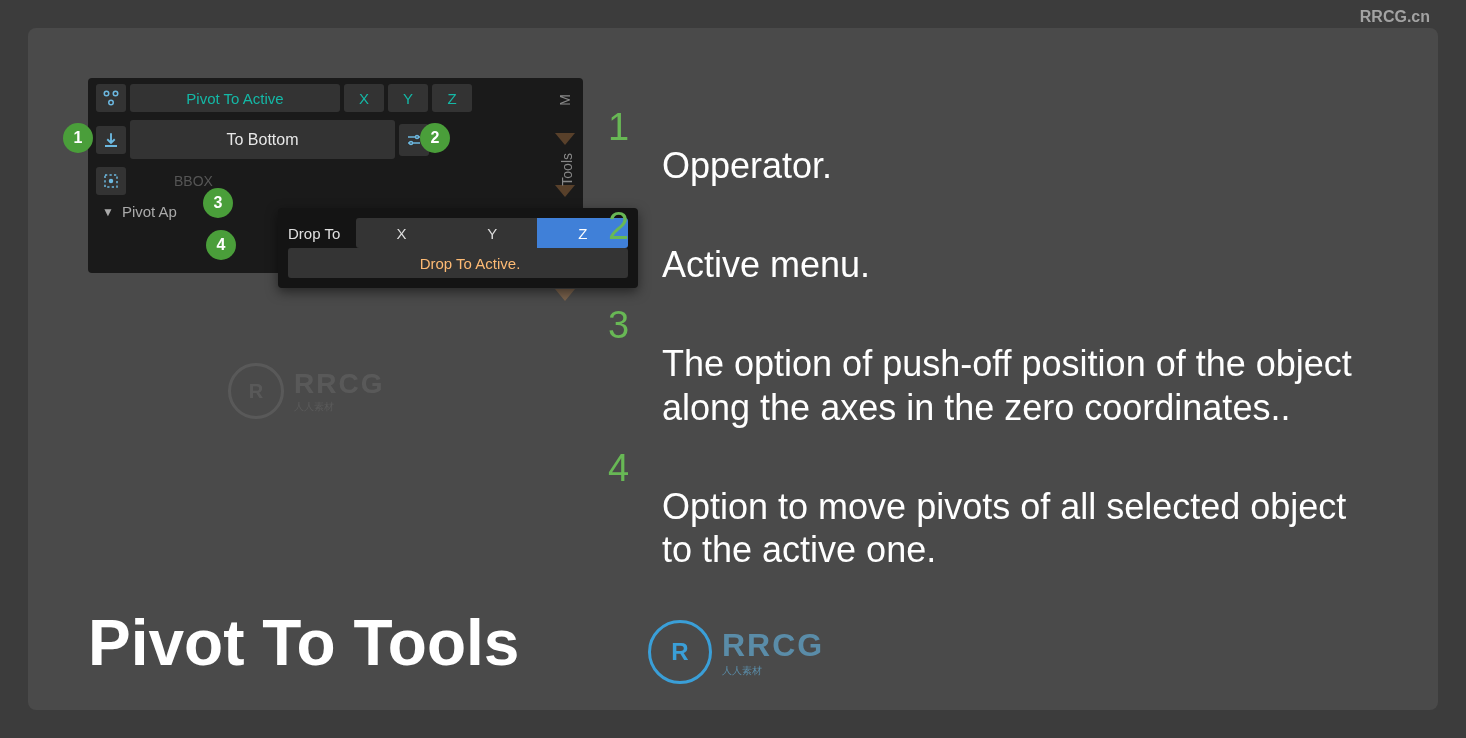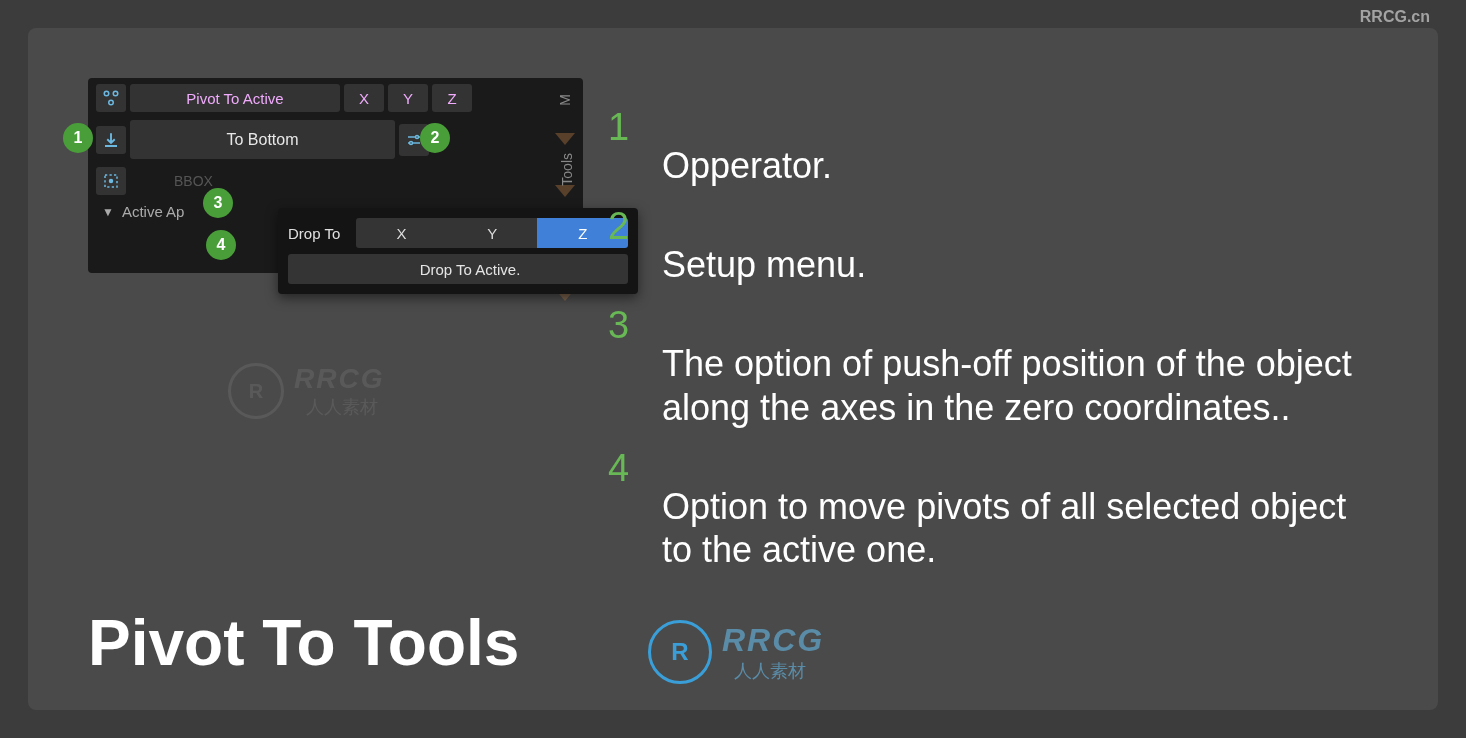--- a/index.html
+++ b/index.html
@@ -45,21 +45,21 @@
       display: flex;
       align-items: center;
       padding: 4px 8px;
       gap: 4px;
     }
     .ui-row-1 {
       padding-top: 6px;
     }
     .btn {
       background: #333;
-      color: #f0abfc;
+      color: #14b8a6;
       border: none;
       padding: 6px 10px;
       font-size: 15px;
       border-radius: 3px;
       display: flex;
       align-items: center;
       justify-content: center;
       height: 28px;
     }
     .btn-pivot-active {
@@ -121,21 +121,21 @@
       width: 360px;
       background: #141414;
       border-radius: 4px;
       padding: 10px;
       box-shadow: 0 4px 12px rgba(0,0,0,0.5);
     }
     .popup-row {
       display: flex;
       align-items: center;
       gap: 16px;
-      margin-bottom: 6px;
+      margin-bottom: 0;
     }
     .popup-label {
       color: #e0e0e0;
       font-size: 15px;
       flex-shrink: 0;
     }
     .axis-group {
       display: flex;
       flex: 1;
     }
@@ -157,21 +157,21 @@
       border-radius: 0 3px 3px 0;
     }
     .axis-btn.selected {
       background: #4080d8;
       color: #fff;
     }
     .popup-btn-wide {
       width: 100%;
       height: 30px;
       background: #343434;
-      color: #e5e5e5;
+      color: #fdba74;
       border: none;
       border-radius: 3px;
       font-size: 15px;
       padding-left: 24px;
     }
     .number-marker {
       position: absolute;
       width: 30px;
       height: 30px;
       border-radius: 50%;
@@ -257,26 +257,24 @@
     }
     .watermark-text {
       display: flex;
       flex-direction: column;
     }
     .watermark-text-main {
       color: #888;
       font-size: 28px;
       font-weight: bold;
       letter-spacing: 2px;
-      font-style: italic;
     }
     .watermark-text-sub {
       color: #888;
-      font-size: 18px;
-      margin-left: 12px;
+      font-size: 10px;
     }
     .watermark-bottom {
       position: absolute;
       left: 620px;
       bottom: 26px;
       display: flex;
       align-items: center;
       gap: 10px;
     }
     .watermark-bottom .watermark-logo {
@@ -367,21 +365,21 @@
         <svg viewBox="0 0 24 24" fill="none" stroke="#6cb8e0" stroke-width="2">
           <rect x="4" y="4" width="16" height="16" stroke-dasharray="3 3"></rect>
             <circle cx="12" cy="12" r="2" fill="#6cb8e0"></circle>
         </svg>
       </div>
       <span class="bbox-label">BBOX</span>
     </div>
 
     <div class="pivot-apply-row">
       <span class="caret">▼</span>
-      <span>Active Ap</span>
+      <span>Pivot Ap</span>
     </div>
 
     <span class="vertical-label v-m">M</span>
     <span class="vertical-label v-tools">Tools</span>
 
     <div class="popup">
       <div class="popup-row">
         <span class="popup-label">Drop To</span>
         <div class="axis-group">
           <button class="axis-btn">X</button>
@@ -406,21 +404,21 @@
     </div>
   </div>
 
   <div class="legend">
     <div class="legend-item">
       <span class="legend-num">1</span>
       <span class="legend-text">Opperator.</span>
     </div>
     <div class="legend-item">
       <span class="legend-num">2</span>
-      <span class="legend-text">Setup menu.</span>
+      <span class="legend-text">Active menu.</span>
     </div>
     <div class="legend-item">
       <span class="legend-num">3</span>
       <span class="legend-text">The option of push-off position of the object along the axes in the zero coordinates..</span>
     </div>
     <div class="legend-item">
       <span class="legend-num">4</span>
       <span class="legend-text">Option to move pivots of all selected object to the active one.</span>
     </div>
   </div>

